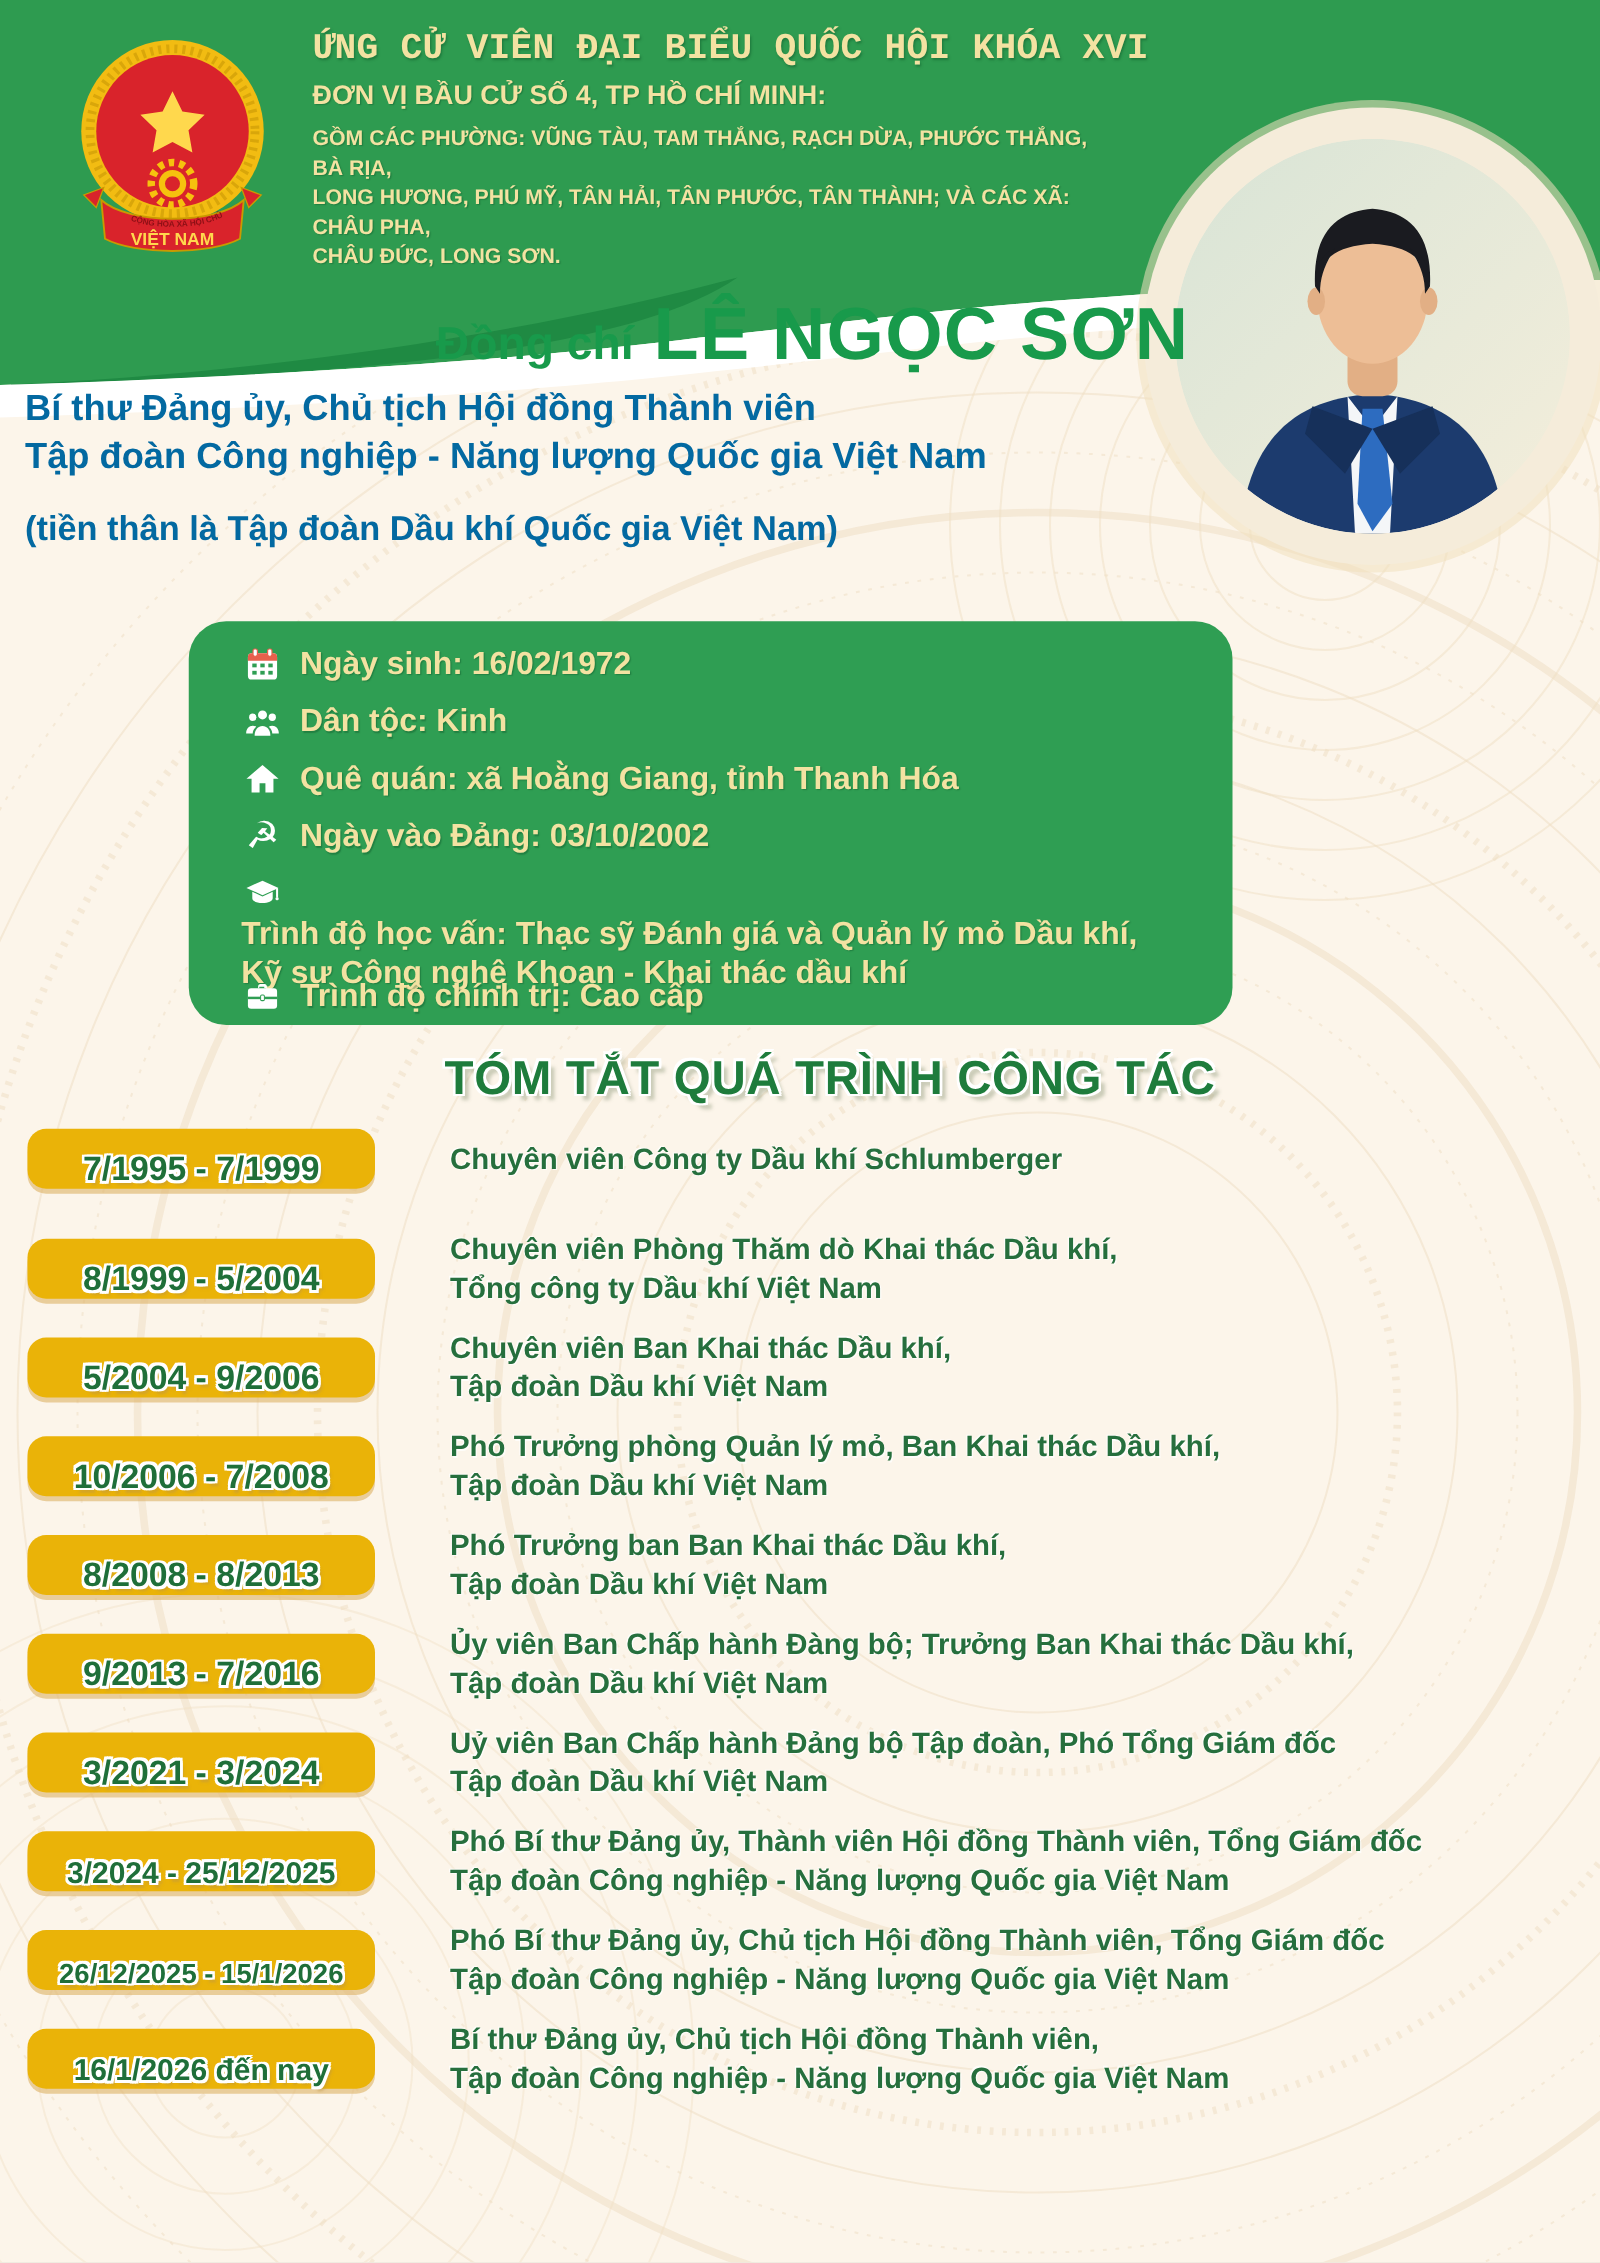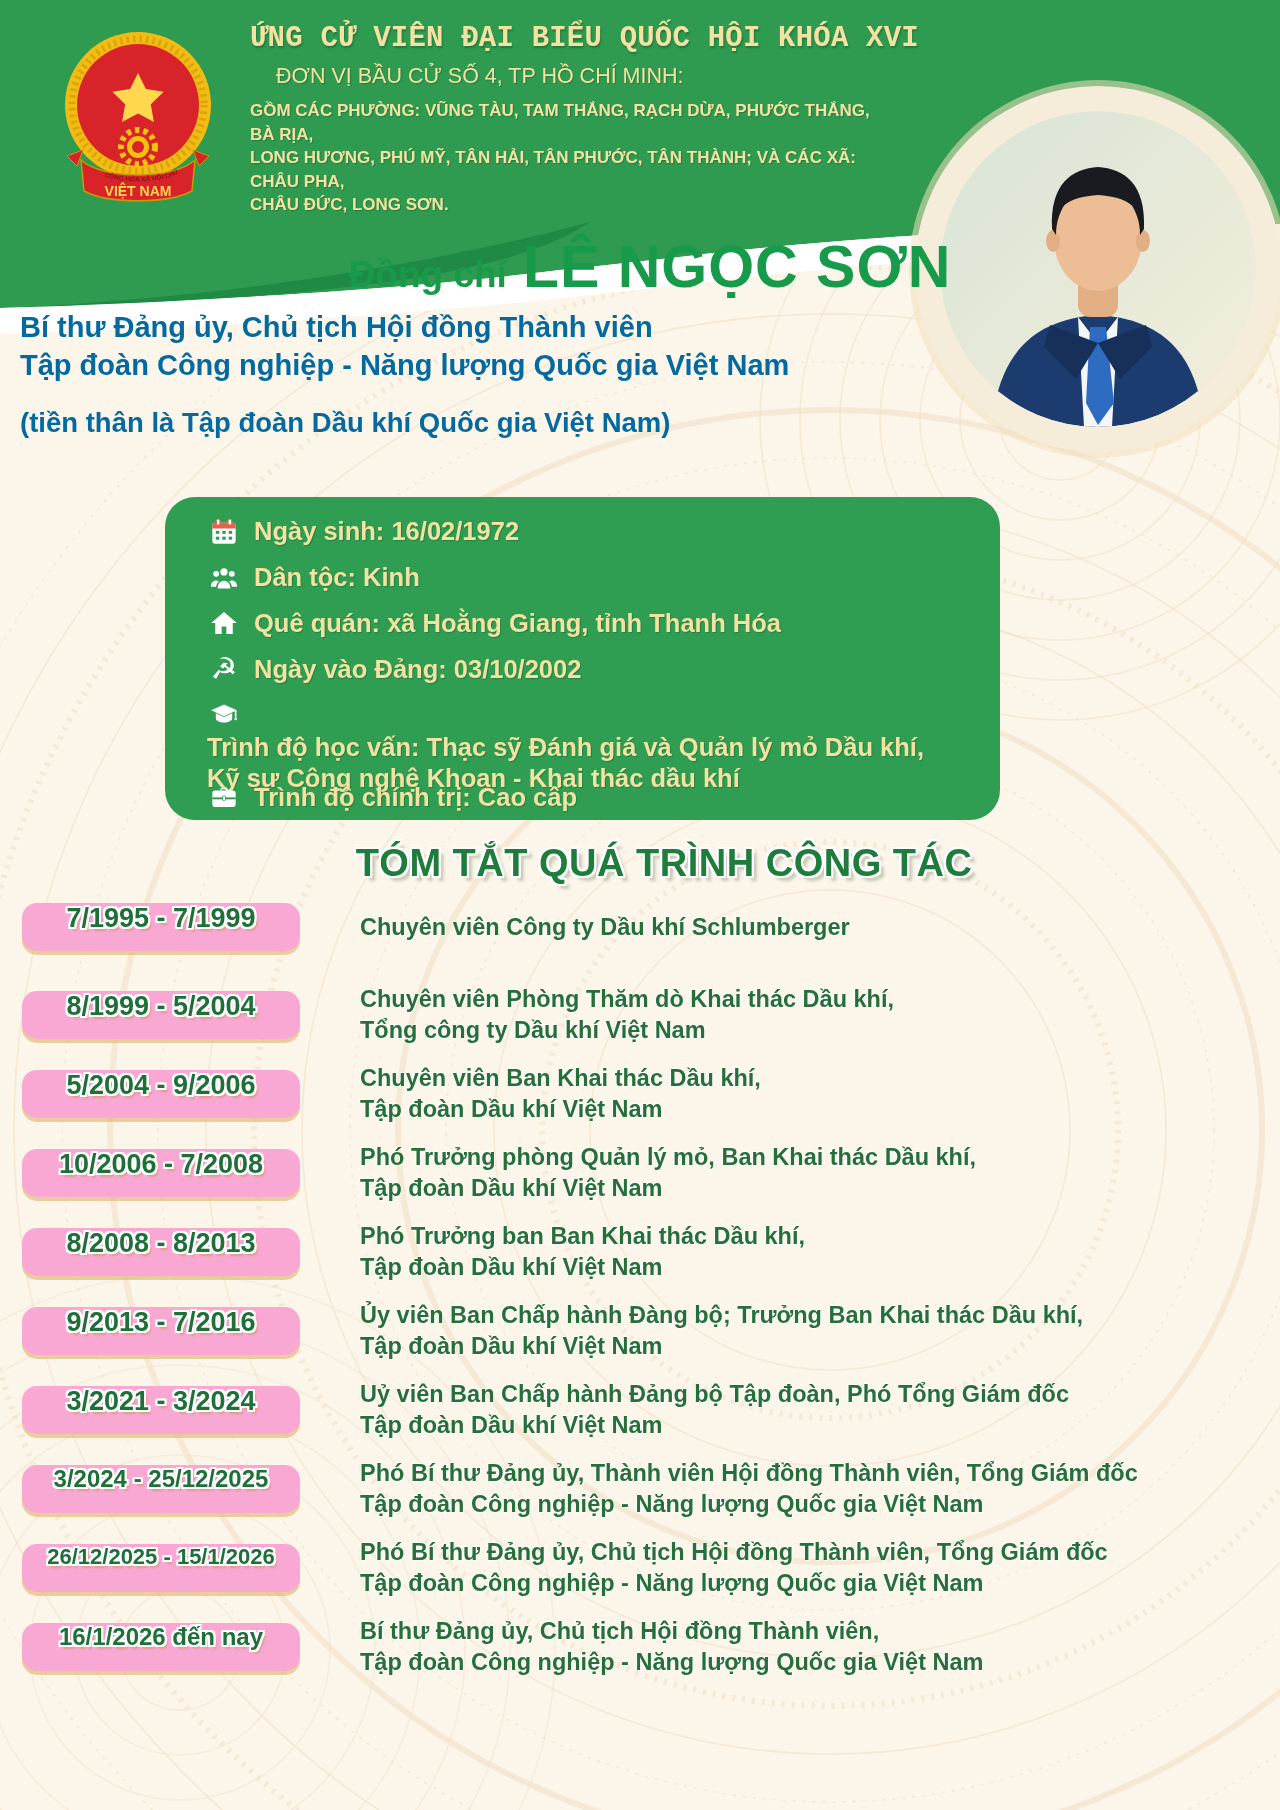--- a/index.html
+++ b/index.html
@@ -14,39 +14,39 @@
   
   #header-svg{position:absolute;top:0;left:0;z-index:1;}
 
   
   .emblem{left:63px;top:28px;z-index:3;}
 
   
   .header-text{left:250px;top:22px;width:640px;z-index:3;color:#F3E2A2;}
   .h-title{font-size:29px;font-weight:bold;letter-spacing:.2px;
            text-shadow:1px 2px 2px rgba(0,60,25,.35);white-space:nowrap;font-family:Liberation Mono, monospace;}
-  .h-sub{font-size:21.5px;font-weight:normal;margin-top:9px;text-shadow:1px 1px 1px rgba(0,60,25,.3);margin-left:26px;}
+  .h-sub{font-size:21.5px;font-weight:bold;margin-top:9px;text-shadow:1px 1px 1px rgba(0,60,25,.3);}
   .h-area{font-size:17px;font-weight:bold;line-height:23.5px;margin-top:10px;
           text-shadow:1px 1px 1px rgba(0,60,25,.3);}
 
   
   .photo-back{left:915px;top:86px;width:366px;height:366px;border-radius:50%;
               background:#F5ECDA;z-index:2;box-shadow:0 0 0 6px rgba(240,224,190,.55);}
   .photo{left:940px;top:111px;width:316px;height:316px;border-radius:50%;overflow:hidden;z-index:3;}
 
   
   .name-block{left:20px;top:233px;width:1260px;text-align:center;z-index:3;white-space:nowrap;}
   .name-prefix{font-size:37px;font-weight:bold;color:#189A4B;margin-right:16px;}
   .name-big{font-size:59px;font-weight:bold;color:#189A4B;letter-spacing:1px;}
   .titles{left:20px;top:308px;width:1260px;z-index:3;color:#0369a1;
           font-weight:bold;font-size:29px;line-height:38px;}
   .titles .t3{font-size:27.5px;margin-top:20px;}
 
   
-  .info-box{left:165px;top:497px;width:835px;height:323px;background:#2F9E53;
+  .info-box{left:151px;top:497px;width:835px;height:323px;background:#2F9E53;
             border-radius:30px;z-index:3;box-sizing:border-box;
             padding:12px 20px 0 42px;display:flex;flex-direction:column;}
   .info-row{display:flex;align-items:center;height:46px;}
   .info-row.double{height:76px;align-items:flex-start;padding-top:6px;flex-direction:column;}
   .info-icon{flex:0 0 34px;width:34px;height:30px;margin-right:13px;display:flex;
              align-items:center;justify-content:center;}
   .info-icon .hs{font-family:"DejaVu Sans",sans-serif;font-size:30px;color:#fff;line-height:1;}
   .info-text{font-size:25.5px;font-weight:bold;color:#F3E2A2;line-height:31px;
              text-shadow:1px 1px 1px rgba(0,60,25,.3);}
 
@@ -54,22 +54,22 @@
   .section-heading{left:44px;top:842px;width:1240px;text-align:center;z-index:3;
       font-size:38px;font-weight:bold;color:#1E7C3C;letter-spacing:.5px;
       text-shadow:-2px -2px 0 #fff,2px -2px 0 #fff,-2px 2px 0 #fff,2px 2px 0 #fff,
                   0 -2px 0 #fff,0 2px 0 #fff,-2px 0 0 #fff,2px 0 0 #fff,
                   5px 5px 3px rgba(140,150,120,.45);}
 
   
   .career{left:22px;top:903px;width:1236px;z-index:3;}
   .career-row{display:flex;align-items:center;margin-bottom:17px;}
   .career-row.single{margin-bottom:33px;}
-  .pill{flex:0 0 278px;width:278px;min-height:48px;background:#f9a8d4;border-radius:15px;
-        display:flex;align-items:flex-start;justify-content:center;
+  .pill{flex:0 0 278px;width:278px;min-height:48px;background:#eab308;border-radius:15px;
+        display:flex;align-items:flex-end;justify-content:center;
         box-shadow:0 4px 0 rgba(222,183,110,.65);}
   .pill span{font-size:27px;font-weight:bold;color:#1F6F39;white-space:nowrap;
       text-shadow:-2px -2px 0 #fff,2px -2px 0 #fff,-2px 2px 0 #fff,2px 2px 0 #fff,
                   0 -2px 0 #fff,0 2px 0 #fff,-2px 0 0 #fff,2px 0 0 #fff,
                   3px 4px 2px rgba(190,150,70,.5);}
   .pill.mid span{font-size:24px;}
   .pill.small span{font-size:22px;}
   .career-desc{margin-left:60px;font-size:23.5px;font-weight:bold;color:#266F3D;line-height:31px;
       text-shadow:-1px -1px 0 rgba(255,255,255,.75),1px 1px 0 rgba(255,255,255,.75);}
 </style>

